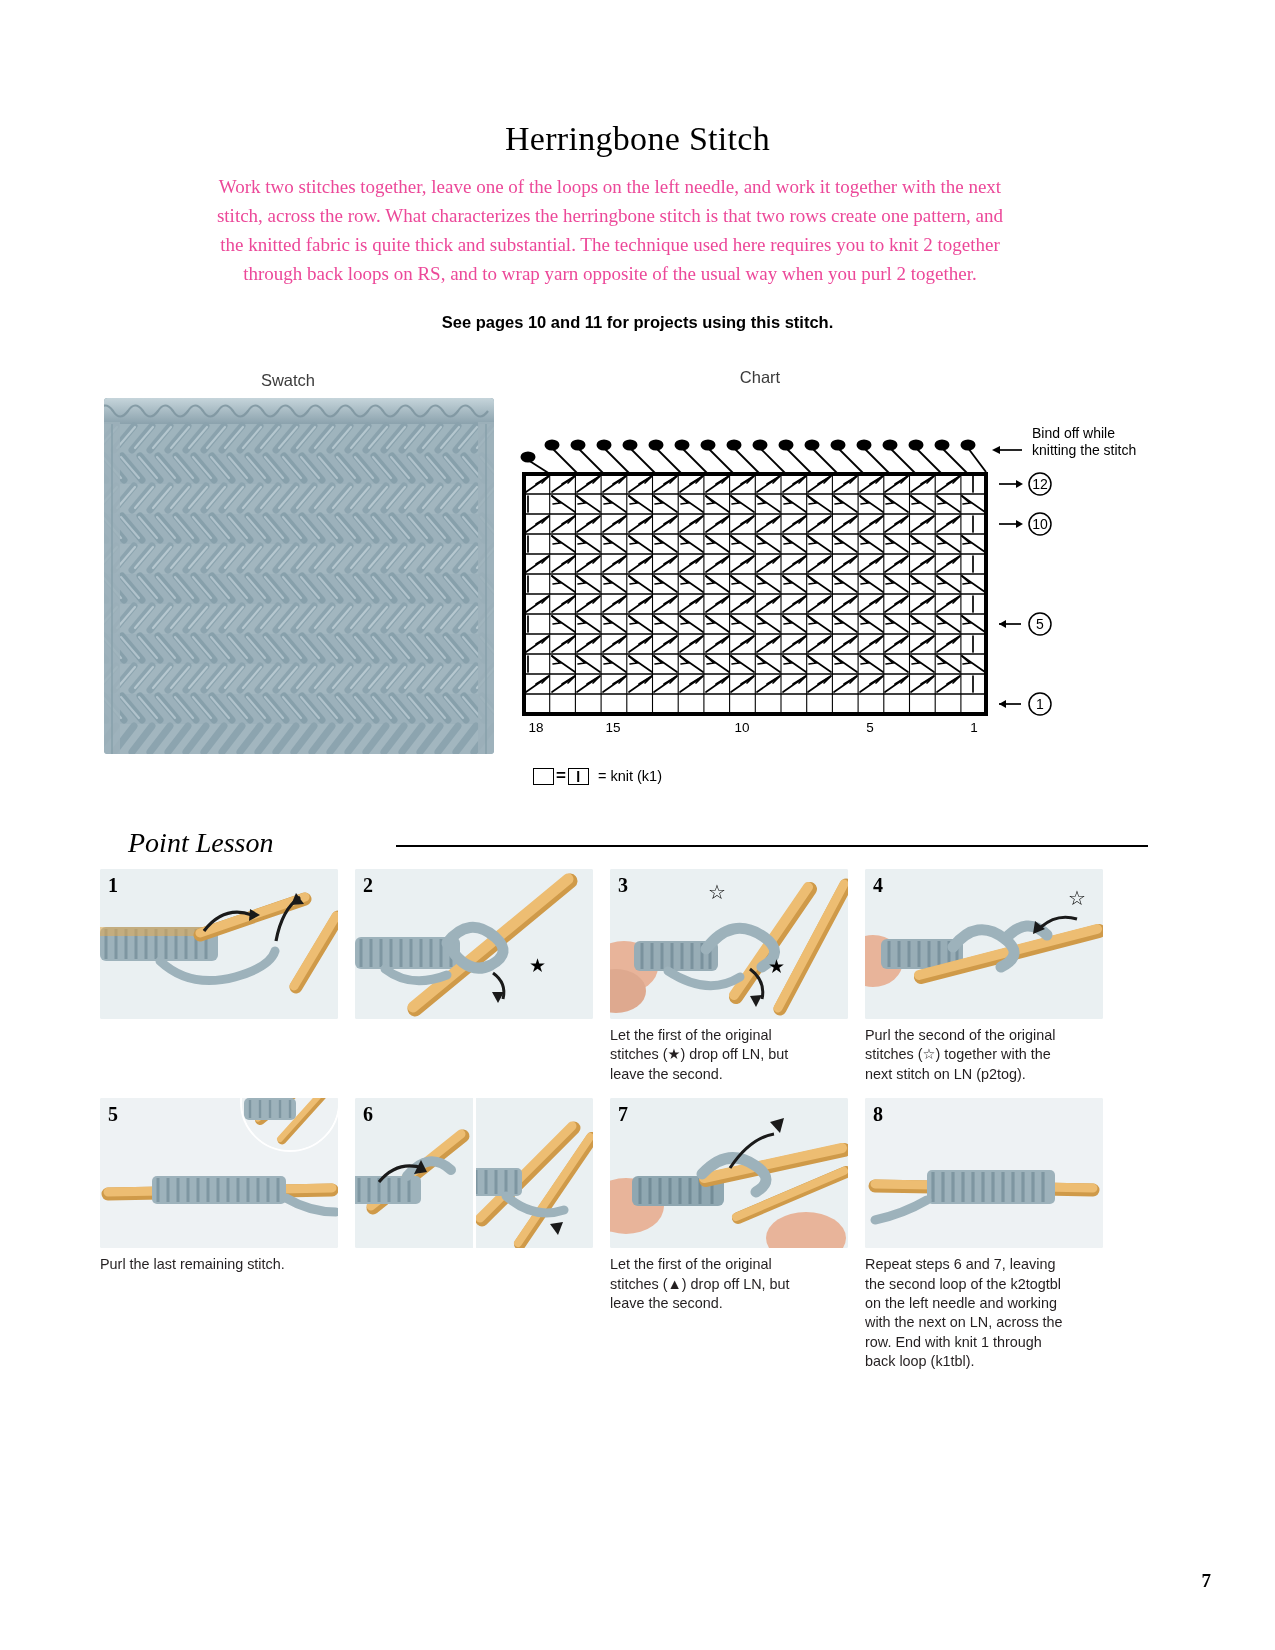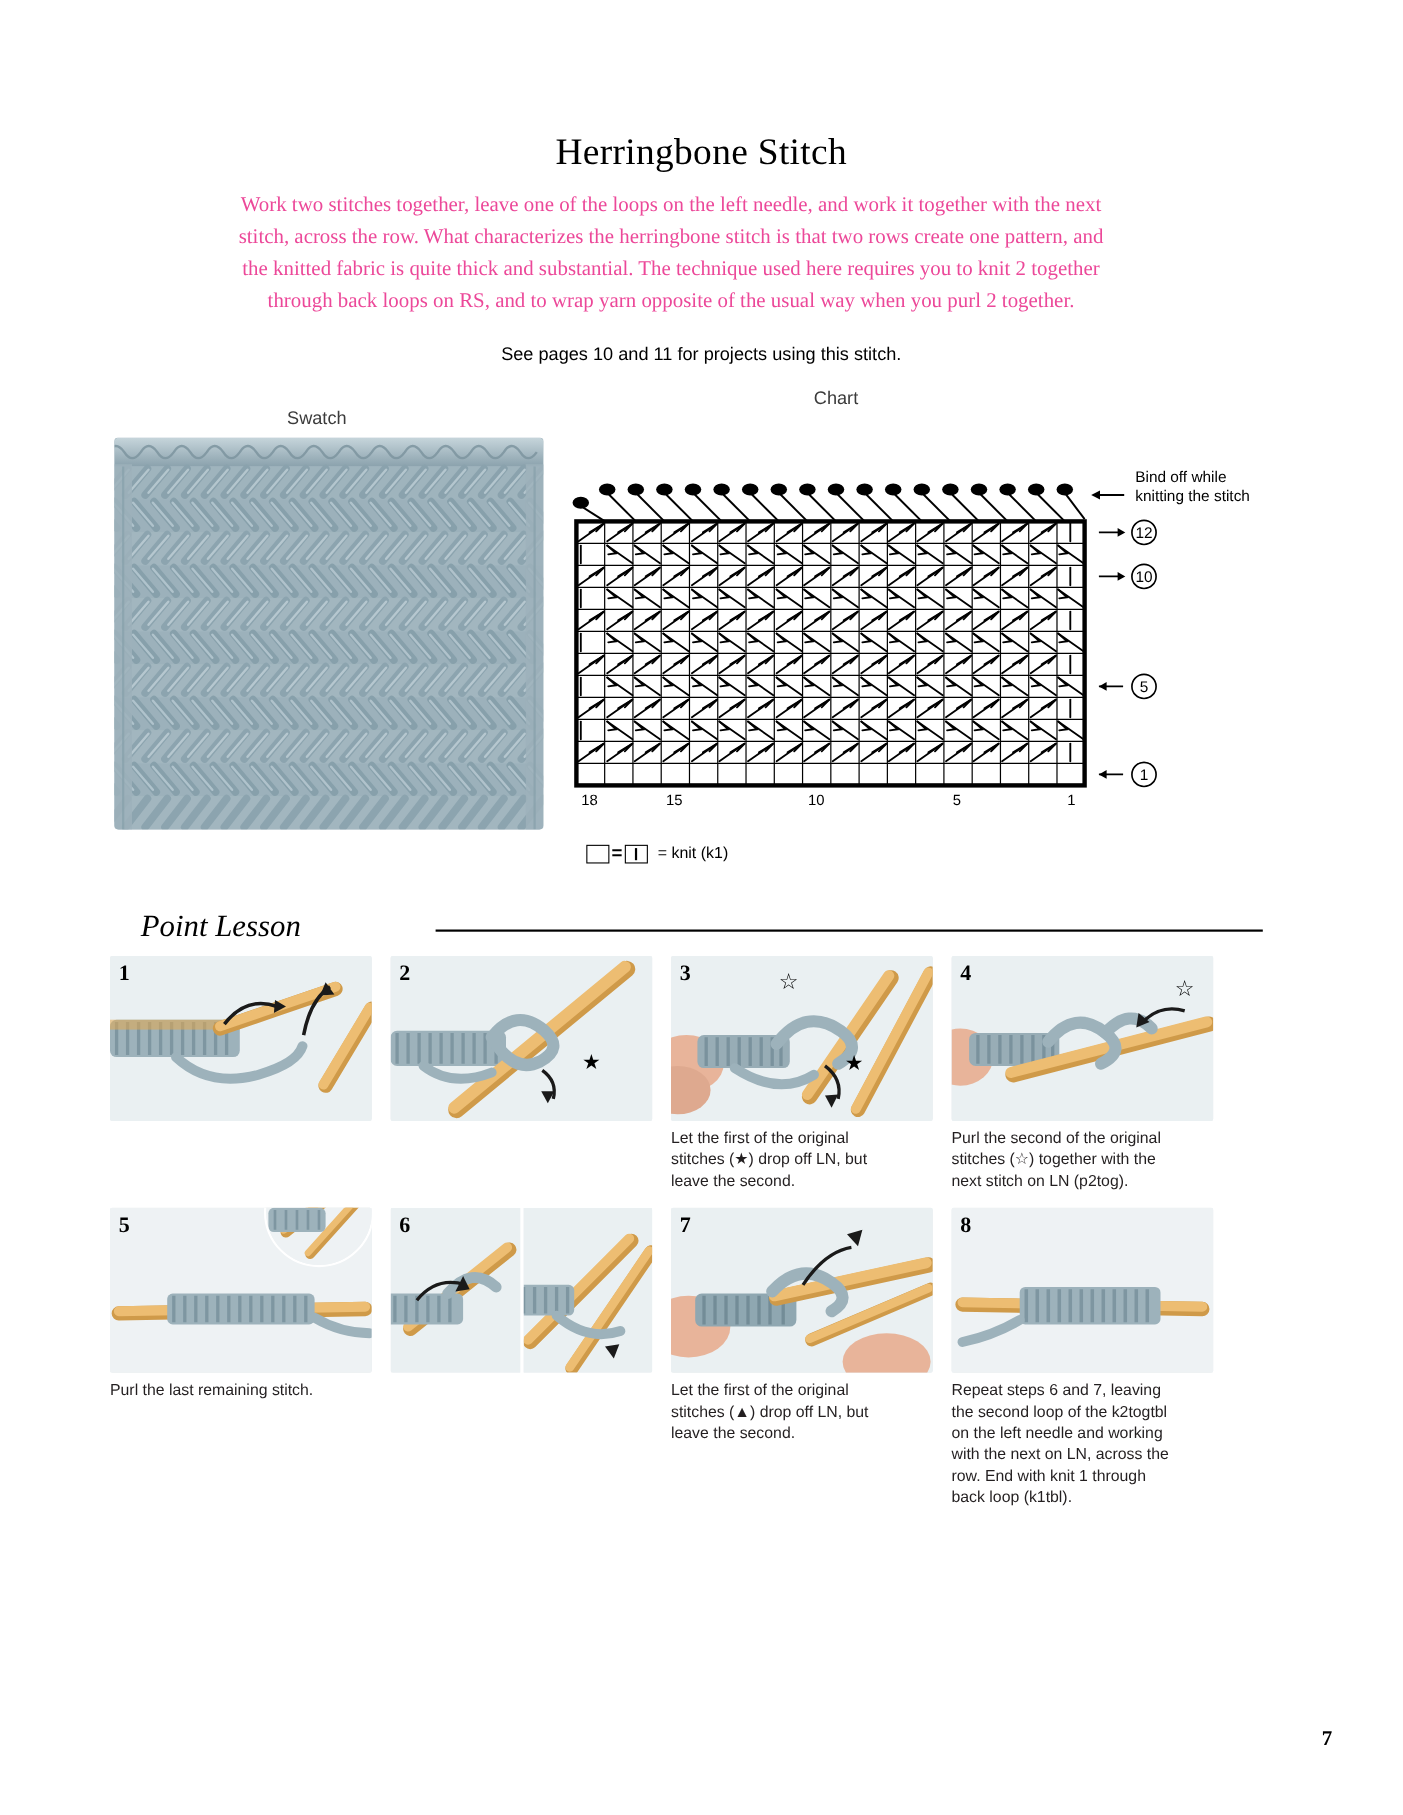--- a/index.html
+++ b/index.html
@@ -23,30 +23,30 @@
   }
   .intro{
     position:absolute;top:172px;left:215px;width:790px;
     text-align:center;
     font-family:"Liberation Serif", serif;
     font-size:19px;line-height:29px;color:#ec4899;
   }
   .see-pages{
     position:absolute;top:313px;left:0;width:1275px;
     text-align:center;
-    font-size:16.5px;font-weight:normal;color:#000;
+    font-size:16.5px;font-weight:bold;color:#000;
   }
 
   
   .lbl-swatch{
     position:absolute;top:371px;left:188px;width:200px;
     text-align:center;font-size:16.5px;color:#3b3b3b;
   }
   .lbl-chart{
-    position:absolute;top:353px;left:660px;width:200px;
+    position:absolute;top:368px;left:660px;width:200px;
     text-align:center;font-size:16.5px;color:#3b3b3b;
   }
 
   
   .swatch{
     position:absolute;left:104px;top:398px;width:390px;height:356px;
     border-radius:3px;overflow:hidden;
     background:#a9bcc4;
   }
   .swatch svg{display:block;}

